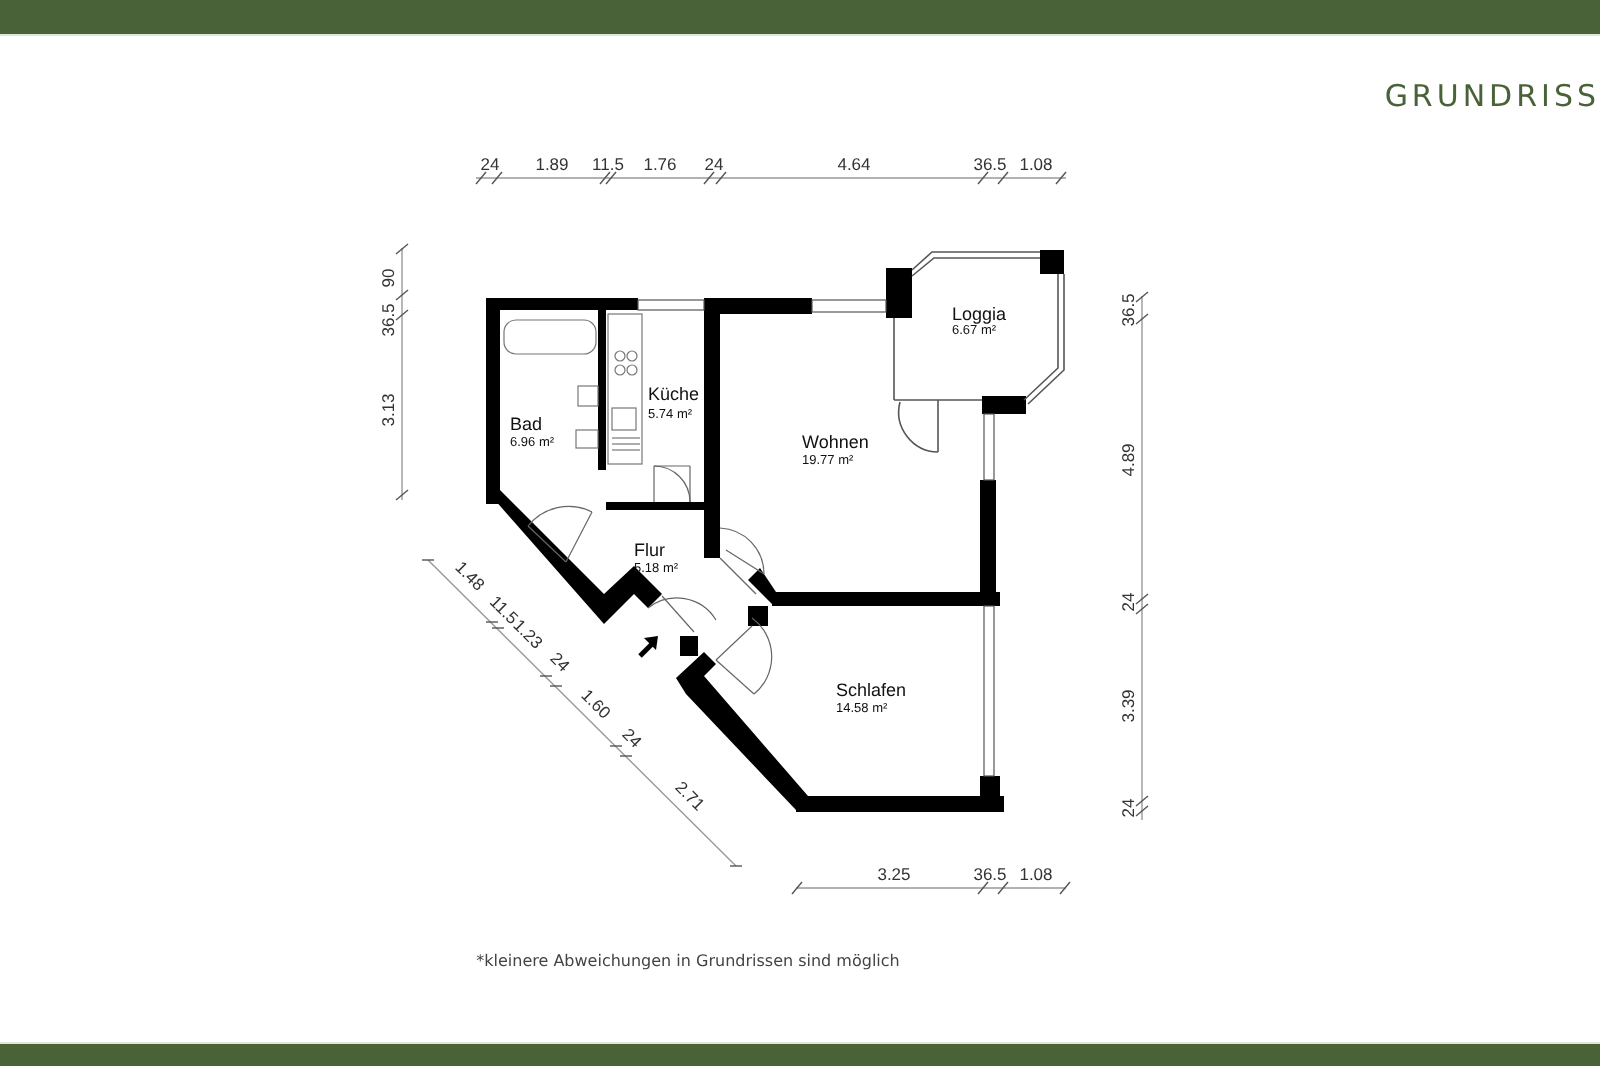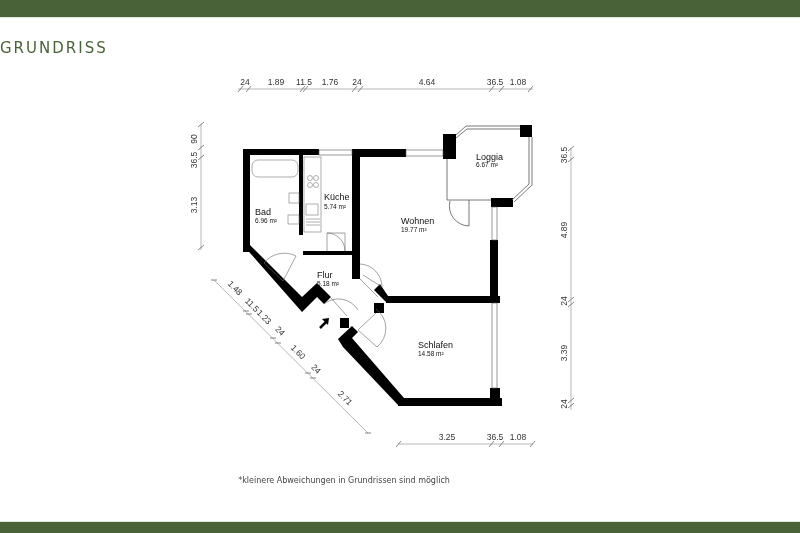--- a/index.html
+++ b/index.html
@@ -1,21 +1,21 @@
 <!DOCTYPE html>
 <html><head>
 <meta charset="utf-8">
 <style>
   html, body { margin: 0; padding: 0; background: #ffffff; }
   body { width: 800px; height: 533px; position: relative; overflow: hidden; font-family: "Liberation Sans", sans-serif; }
   .bar-top { position: absolute; left: 0; top: 0; width: 800px; height: 17px; background: #4a6238; }
   .bar-bottom { position: absolute; left: 0; top: 522px; width: 800px; height: 11px; background: #4a6238; }
   .bar-line-top { position: absolute; left: 0; top: 17px; width: 800px; height: 1px; background: #dfe7d9; }
   .bar-line-bottom { position: absolute; left: 0; top: 521px; width: 800px; height: 1px; background: #dfe7d9; }
-  .title { position: absolute; left: 0; top: 39px; width: 800px; text-align: left; font-family: "DejaVu Sans", sans-serif; font-size: 15px; letter-spacing: 2px; color: #4a6238; font-weight: normal; }
+  .title { position: absolute; left: 0; top: 39px; width: 800px; text-align: right; font-family: "DejaVu Sans", sans-serif; font-size: 15px; letter-spacing: 2px; color: #4a6238; font-weight: normal; }
   .footnote { position: absolute; left: 0; top: 476px; width: 688px; text-align: center; font-family: "DejaVu Sans", sans-serif; font-size: 8px; color: #444; }
   svg.plan { position: absolute; left: 0; top: 0; }
   .dim text { font-family: "Liberation Sans", sans-serif; font-size: 8.5px; fill: #333; }
   .room-name { font-family: "Liberation Sans", sans-serif; font-size: 9px; fill: #111; }
   .room-area { font-family: "Liberation Sans", sans-serif; font-size: 6.5px; fill: #111; }
 </style>
 </head>
 <body>
 
 <div class="bar-top"></div>

